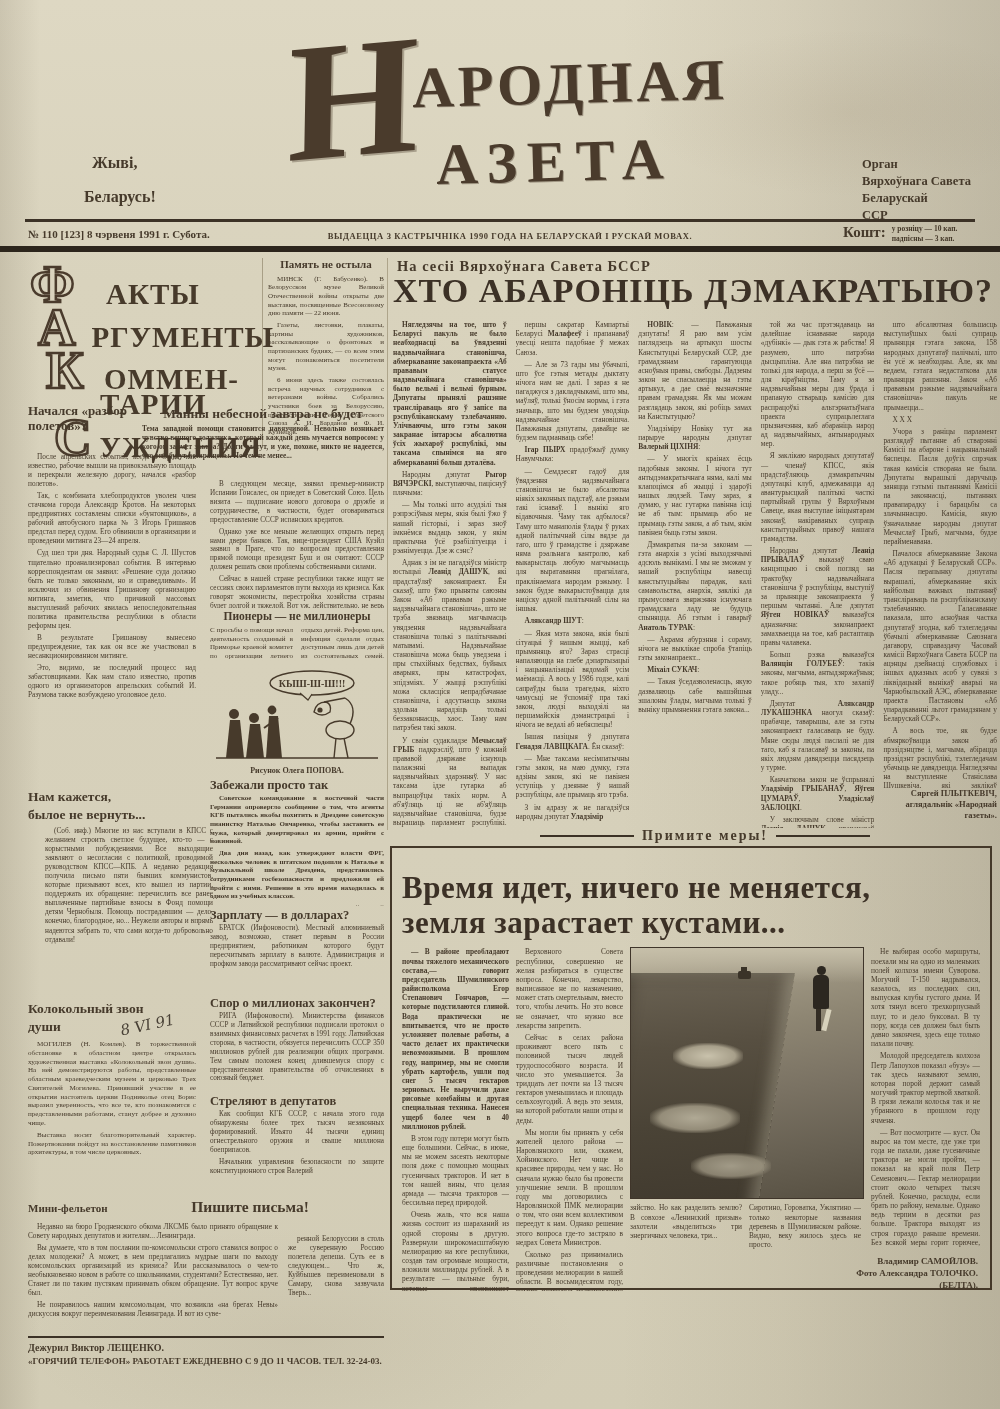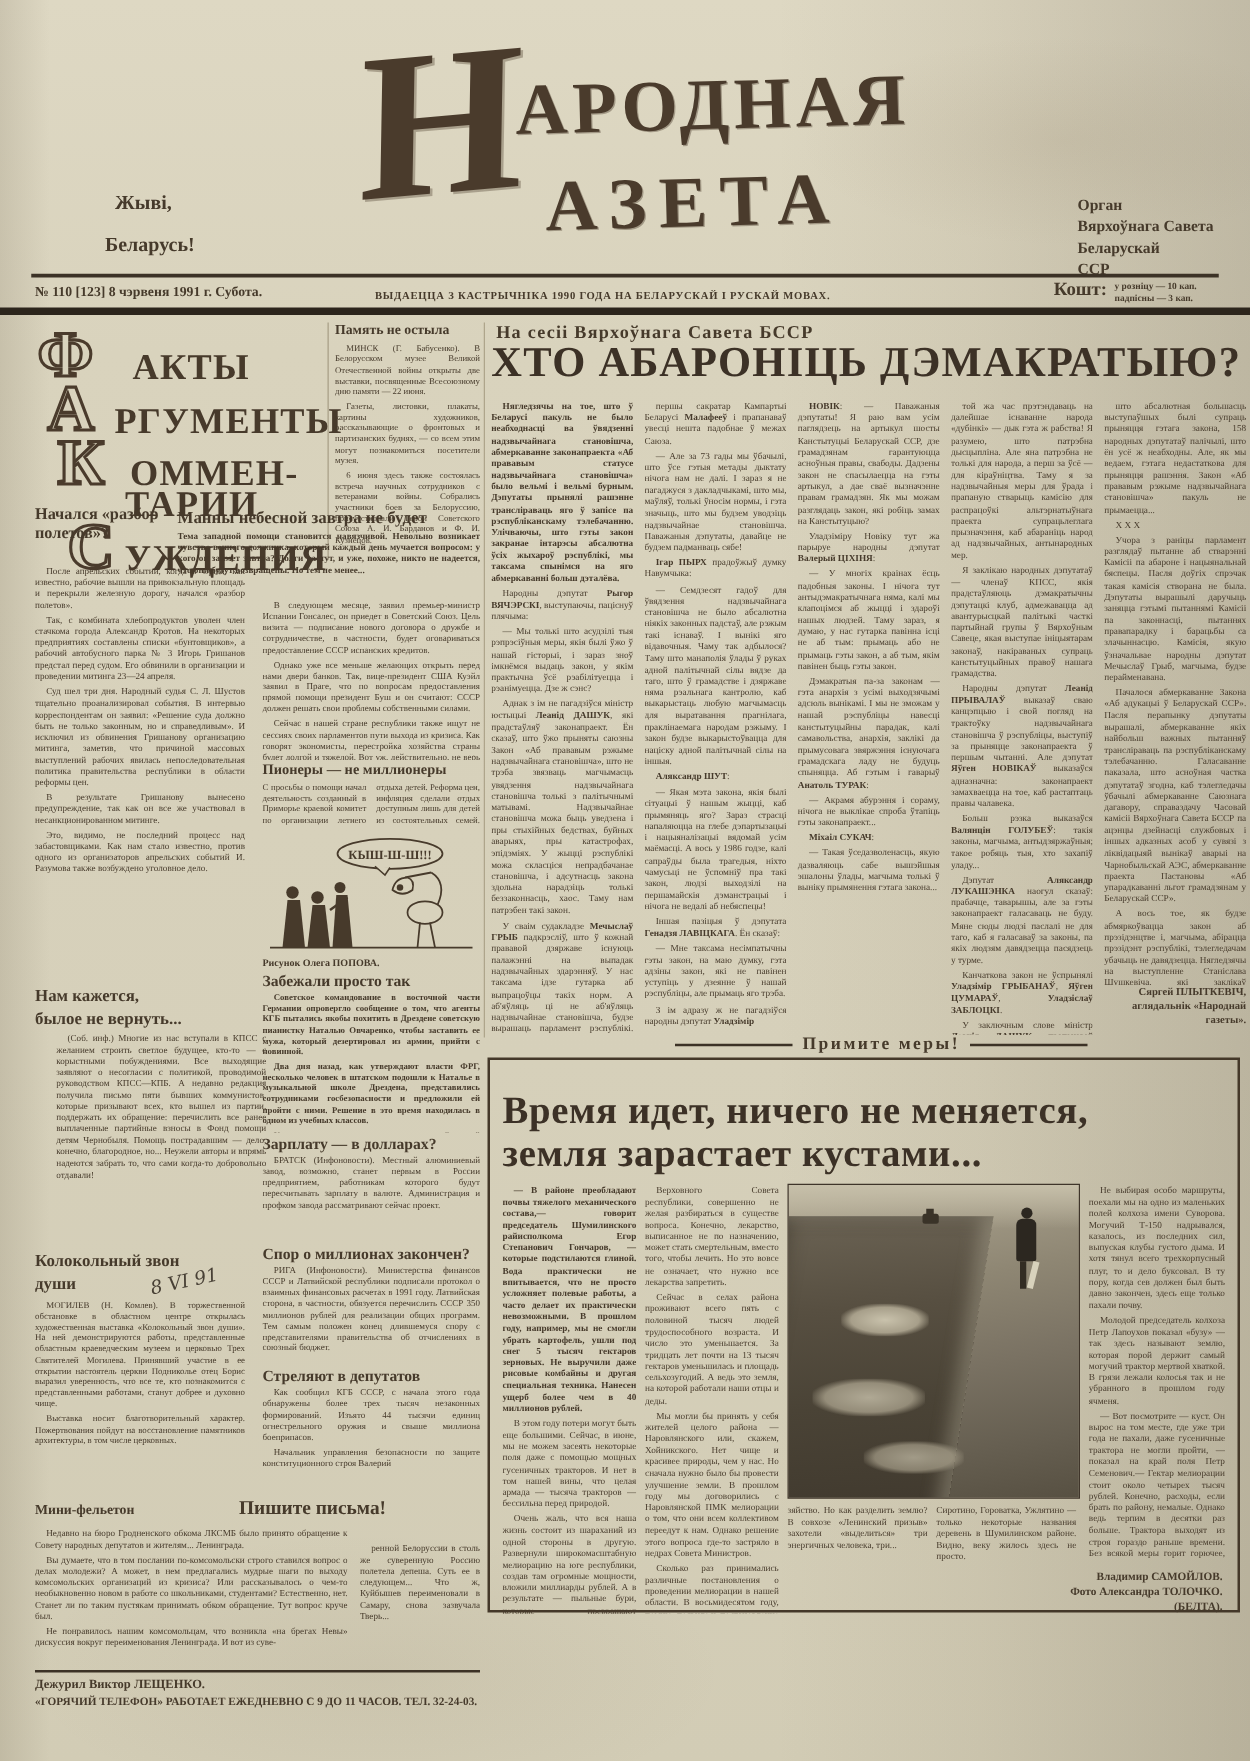--- a/index.html
+++ b/index.html
@@ -11,21 +11,21 @@
       linear-gradient(90deg, rgba(90,78,58,.14), rgba(0,0,0,0) 4%, rgba(0,0,0,0) 62%, rgba(110,95,70,.08) 78%, rgba(80,70,52,.20) 100%),
       linear-gradient(180deg, #ded8c3 0%, #d9d3bd 20%, #d6d0ba 60%, #d2ccb5 100%);}
   .abs{position:absolute;}
   .rule{background:#3c3226;}
   .txt p{margin:0 0 3px 0;text-indent:9px;text-align:justify;}
   .txt{line-height:1.24;overflow:hidden;}
   .nolead p:first-child{text-indent:0;}
   .boldbody p{font-weight:bold;}
   .leadfirst p:first-child{font-weight:bold;}
   .t-md{font-weight:bold;line-height:1.15;}
-  .center{text-align:left;}
+  .center{text-align:center;}
   
   .logo-letter{font-size:168px;font-weight:bold;transform:rotate(-5deg) skewX(-6deg);
     color:#4a3b2c;text-shadow:2px 2px 0 rgba(74,59,44,.35);line-height:1;}
   .logo-word{font-weight:bold;color:#4a3b2c;letter-spacing:4px;transform:rotate(-1.5deg);
     text-shadow:1px 1px 0 rgba(74,59,44,.4);}
   
   .faks-row{display:flex;align-items:flex-end;margin-bottom:-4px;}
   .faks-letter{font-size:52px;font-weight:bold;line-height:.9;color:rgba(216,210,188,0);
     -webkit-text-stroke:2.5px #4a3b2c;text-stroke:2.5px #4a3b2c;width:48px;}
   .faks-word{font-size:29px;font-weight:bold;color:#473a2b;letter-spacing:1px;line-height:1;}

